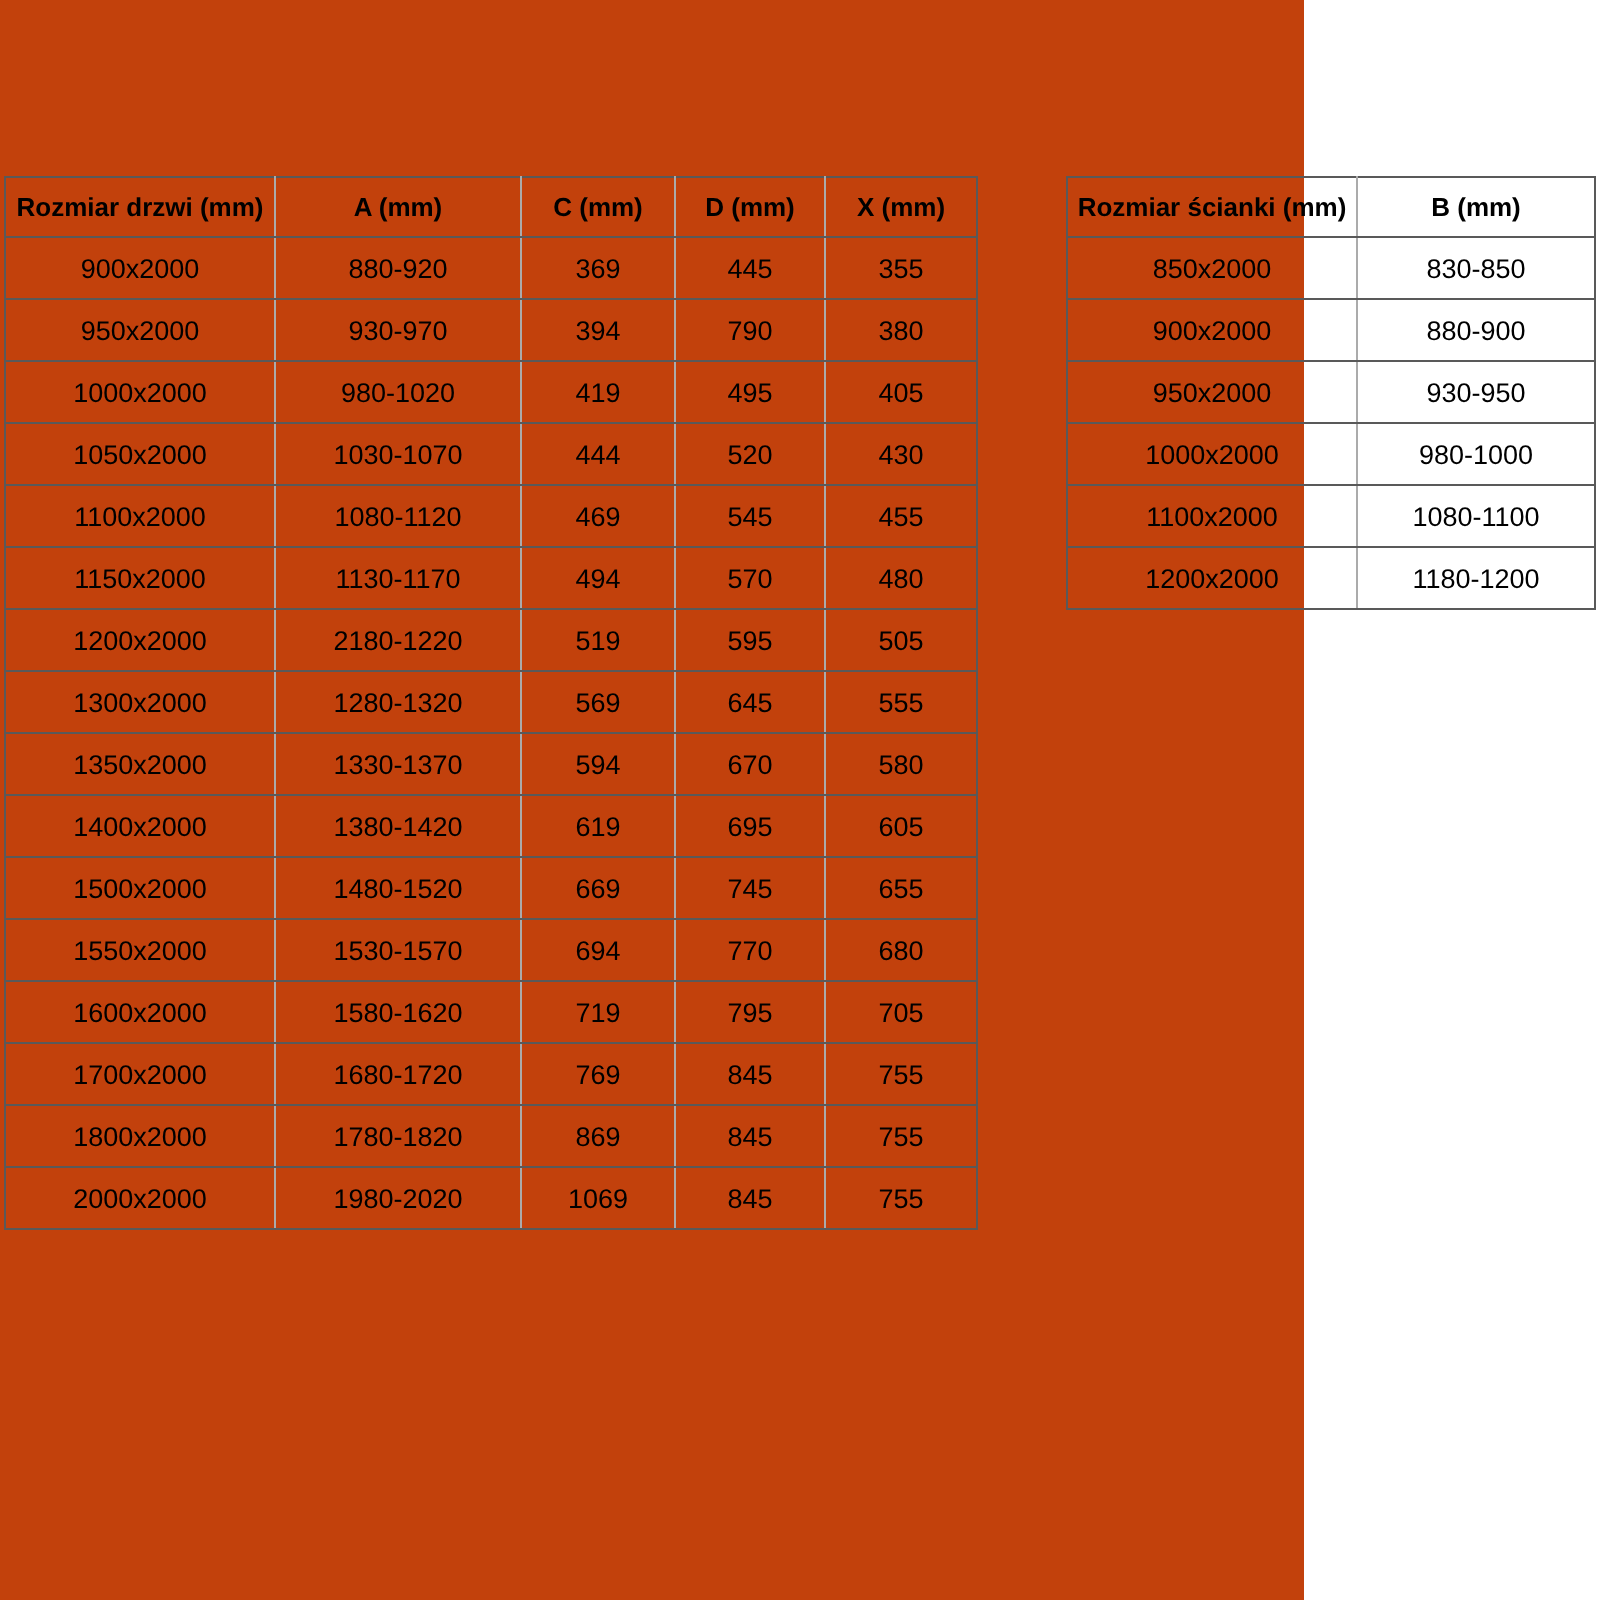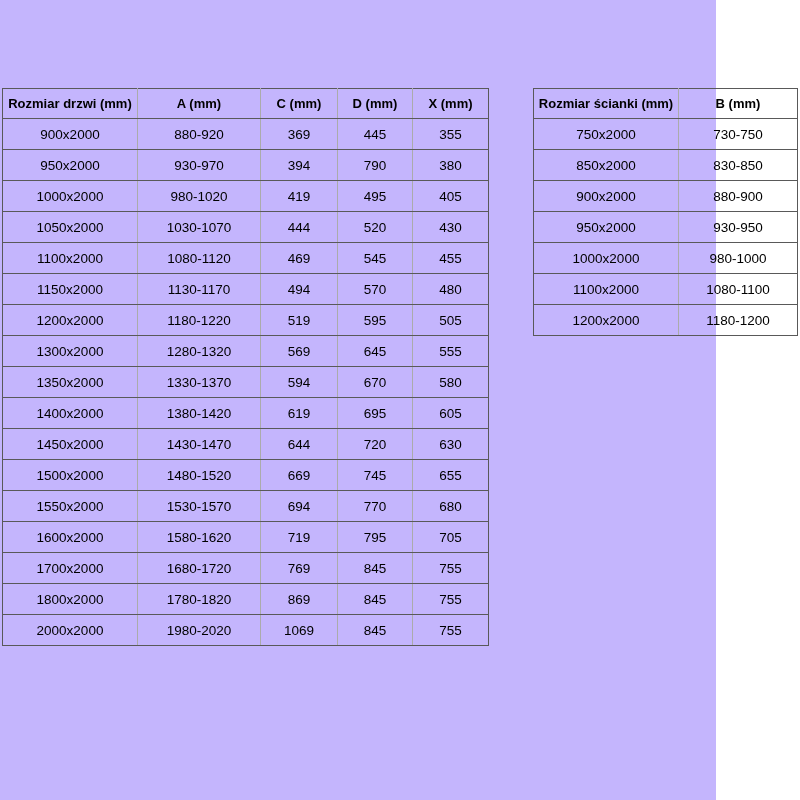--- a/index.html
+++ b/index.html
@@ -2,23 +2,23 @@
 <html><head>
 <meta charset="utf-8">
 <style>
   html, body {
     margin: 0;
     padding: 0;
     background: #ffffff;
   }
   .page {
     position: relative;
-    width: 716px;
+    width: 652px;
     height: 800px;
-    background: #c4b5fd;
+    background: #c2410c;
     font-family: "Liberation Sans", sans-serif;
     color: #000000;
     text-decoration: underline;
   }
   table {
     border-collapse: collapse;
     table-layout: fixed;
     position: absolute;
     top: 88px;
   }
@@ -120,21 +120,21 @@
         </tr>
         <tr>
           <td>1150x2000</td>
           <td>1130-1170</td>
           <td>494</td>
           <td>570</td>
           <td>480</td>
         </tr>
         <tr>
           <td>1200x2000</td>
-          <td>1180-1220</td>
+          <td>2180-1220</td>
           <td>519</td>
           <td>595</td>
           <td>505</td>
         </tr>
         <tr>
           <td>1300x2000</td>
           <td>1280-1320</td>
           <td>569</td>
           <td>645</td>
           <td>555</td>
@@ -147,27 +147,20 @@
           <td>580</td>
         </tr>
         <tr>
           <td>1400x2000</td>
           <td>1380-1420</td>
           <td>619</td>
           <td>695</td>
           <td>605</td>
         </tr>
         <tr>
-          <td>1450x2000</td>
-          <td>1430-1470</td>
-          <td>644</td>
-          <td>720</td>
-          <td>630</td>
-        </tr>
-        <tr>
           <td>1500x2000</td>
           <td>1480-1520</td>
           <td>669</td>
           <td>745</td>
           <td>655</td>
         </tr>
         <tr>
           <td>1550x2000</td>
           <td>1530-1570</td>
           <td>694</td>
@@ -211,24 +204,20 @@
         <col>
       </colgroup>
   <thead>
         <tr>
           <th>Rozmiar ścianki (mm)</th>
           <th>B (mm)</th>
         </tr>
       </thead>
       <tbody>
         <tr>
-          <td>750x2000</td>
-          <td>730-750</td>
-        </tr>
-        <tr>
           <td>850x2000</td>
           <td>830-850</td>
         </tr>
         <tr>
           <td>900x2000</td>
           <td>880-900</td>
         </tr>
         <tr>
           <td>950x2000</td>
           <td>930-950</td>

